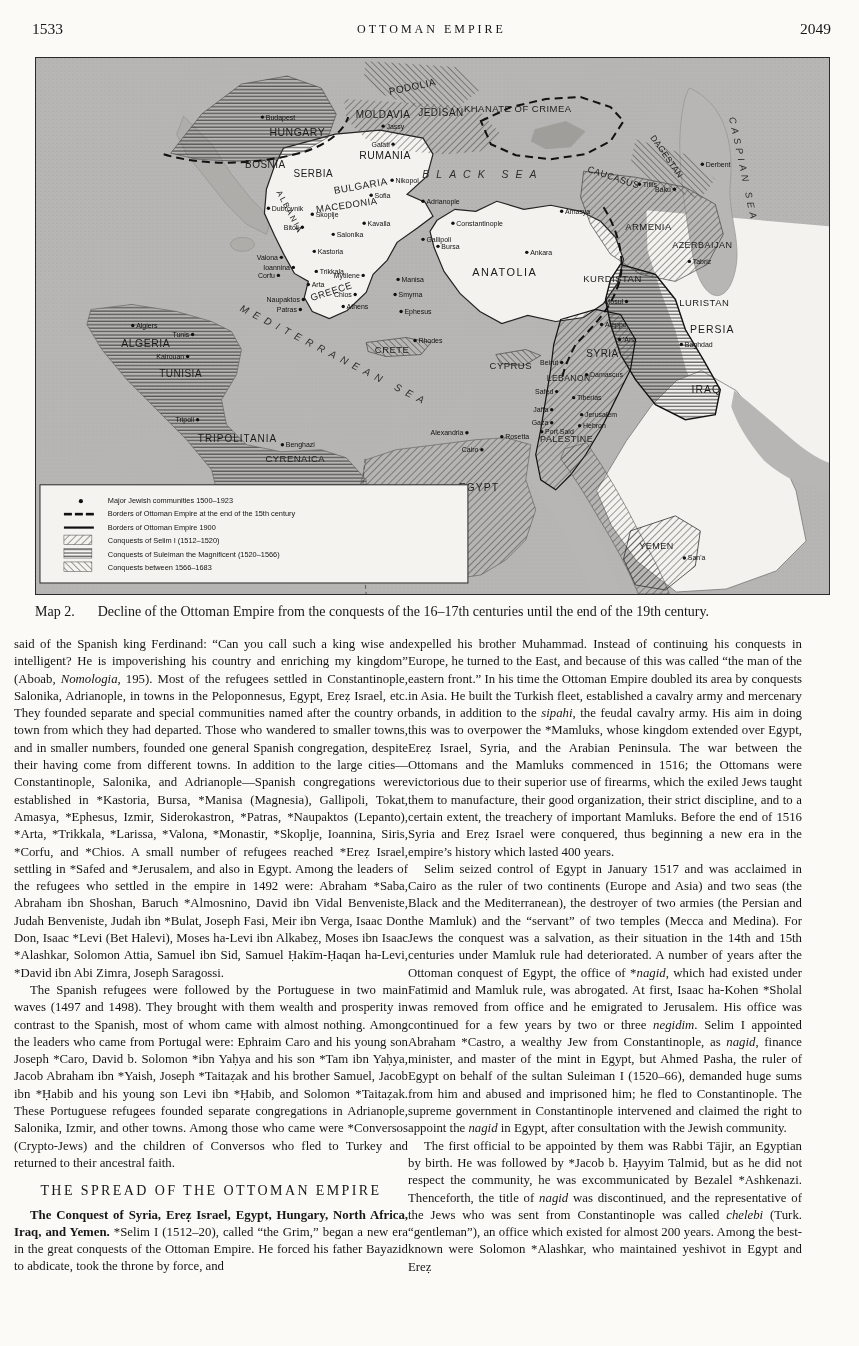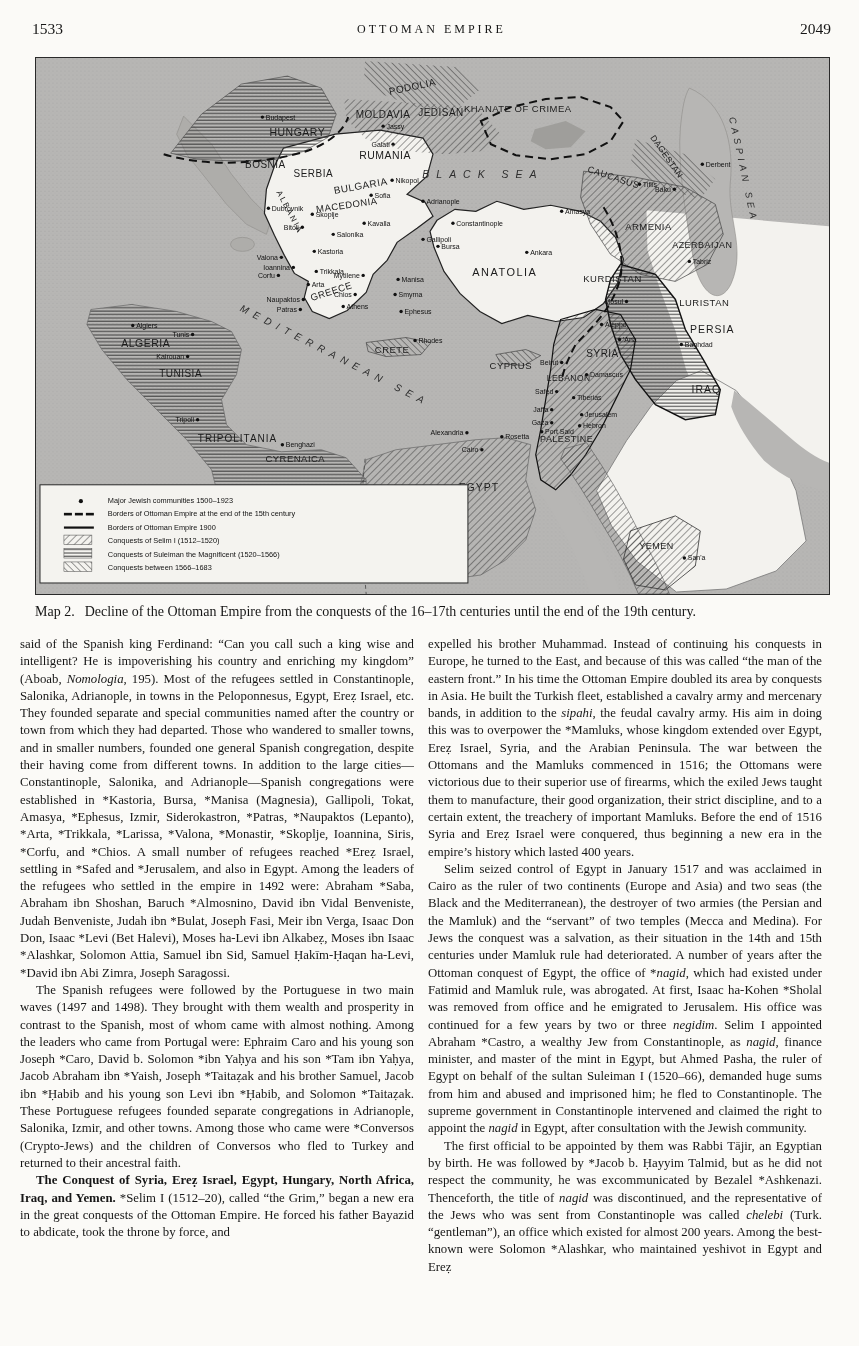--- a/index.html
+++ b/index.html
@@ -9,22 +9,22 @@
     font-family:"Liberation Serif","DejaVu Serif",serif;
   }
   .header{position:absolute;top:20px;left:32px;right:28px;
     display:flex;justify-content:space-between;align-items:center;font-size:15.5px}
   .header .title{letter-spacing:3px;font-size:12px}
   .map-frame{position:absolute;top:57px;left:35px;width:795px;height:538px;
     border:1px solid #2a2a2a;background:#f3f2ee;box-sizing:border-box}
   .map-frame svg{display:block;width:100%;height:100%}
   svg text{font-family:"Liberation Sans","DejaVu Sans",sans-serif}
   .caption{position:absolute;top:604px;left:35px;width:795px;font-size:14px;white-space:nowrap}
-  .caption .cap-label{margin-right:10px}
-  .cols{position:absolute;top:636px;left:20px;width:802px;display:flex;gap:14px}
+  .caption .cap-label{margin-right:23px}
+  .cols{position:absolute;top:636px;left:14px;width:802px;display:flex;}
   .col{width:394px;font-size:12.8px;line-height:17.3px;text-align:justify;height:710px;overflow:hidden}
   .col p{margin:0}
   .col p.ind{text-indent:16px}
   .col h2{font-size:14px;font-weight:normal;letter-spacing:2.4px;text-align:center;margin:10px 0 7px}
 </style>
 </head>
 <body>
 
 <div class="header">
   <span>1533</span>
@@ -264,20 +264,21 @@
 </div>
 
 <div class="caption">
   <span class="cap-label">Map 2.</span><span>Decline of the Ottoman Empire from the conquests of the 16–17th centuries until the end of the 19th century.</span>
 </div>
 
 <div class="cols">
   <div class="col" id="col-left">
       <p>said of the Spanish king Ferdinand: “Can you call such a king wise and intelligent? He is impoverishing his country and enriching my kingdom” (Aboab, <i>Nomologia</i>, 195). Most of the refugees settled in Constantinople, Salonika, Adrianople, in towns in the Peloponnesus, Egypt, Ereẓ Israel, etc. They founded separate and special communities named after the country or town from which they had departed. Those who wandered to smaller towns, and in smaller numbers, founded one general Spanish congregation, despite their having come from different towns. In addition to the large cities—Constantinople, Salonika, and Adrianople—Spanish congregations were established in *Kastoria, Bursa, *Manisa (Magnesia), Gallipoli, Tokat, Amasya, *Ephesus, Izmir, Siderokastron, *Patras, *Naupaktos (Lepanto), *Arta, *Trikkala, *Larissa, *Valona, *Monastir, *Skoplje, Ioannina, Siris, *Corfu, and *Chios. A small number of refugees reached *Ereẓ Israel, settling in *Safed and *Jerusalem, and also in Egypt. Among the leaders of the refugees who settled in the empire in 1492 were: Abraham *Saba, Abraham ibn Shoshan, Baruch *Almosnino, David ibn Vidal Benveniste, Judah Benveniste, Judah ibn *Bulat, Joseph Fasi, Meir ibn Verga, Isaac Don Don, Isaac *Levi (Bet Halevi), Moses ha-Levi ibn Alkabeẓ, Moses ibn Isaac *Alashkar, Solomon Attia, Samuel ibn Sid, Samuel Ḥakīm-Ḥaqan ha-Levi, *David ibn Abi Zimra, Joseph Saragossi.</p>
       <p class="ind">The Spanish refugees were followed by the Portuguese in two main waves (1497 and 1498). They brought with them wealth and prosperity in contrast to the Spanish, most of whom came with almost nothing. Among the leaders who came from Portugal were: Ephraim Caro and his young son Joseph *Caro, David b. Solomon *ibn Yaḥya and his son *Tam ibn Yaḥya, Jacob Abraham ibn *Yaish, Joseph *Taitaẓak and his brother Samuel, Jacob ibn *Ḥabib and his young son Levi ibn *Ḥabib, and Solomon *Taitaẓak. These Portuguese refugees founded separate congregations in Adrianople, Salonika, Izmir, and other towns. Among those who came were *Conversos (Crypto-Jews) and the children of Conversos who fled to Turkey and returned to their ancestral faith.</p>
+      <h2>THE SPREAD OF THE OTTOMAN EMPIRE</h2>
       <p class="ind"><b>The Conquest of Syria, Ereẓ Israel, Egypt, Hungary, North Africa, Iraq, and Yemen.</b> *Selim I (1512–20), called “the Grim,” began a new era in the great conquests of the Ottoman Empire. He forced his father Bayazid to abdicate, took the throne by force, and</p>
     </div>
   <div class="col" id="col-right">
       <p>expelled his brother Muhammad. Instead of continuing his conquests in Europe, he turned to the East, and because of this was called “the man of the eastern front.” In his time the Ottoman Empire doubled its area by conquests in Asia. He built the Turkish fleet, established a cavalry army and mercenary bands, in addition to the <i>sipahi</i>, the feudal cavalry army. His aim in doing this was to overpower the *Mamluks, whose kingdom extended over Egypt, Ereẓ Israel, Syria, and the Arabian Peninsula. The war between the Ottomans and the Mamluks commenced in 1516; the Ottomans were victorious due to their superior use of firearms, which the exiled Jews taught them to manufacture, their good organization, their strict discipline, and to a certain extent, the treachery of important Mamluks. Before the end of 1516 Syria and Ereẓ Israel were conquered, thus beginning a new era in the empire’s history which lasted 400 years.</p>
       <p class="ind">Selim seized control of Egypt in January 1517 and was acclaimed in Cairo as the ruler of two continents (Europe and Asia) and two seas (the Black and the Mediterranean), the destroyer of two armies (the Persian and the Mamluk) and the “servant” of two temples (Mecca and Medina). For Jews the conquest was a salvation, as their situation in the 14th and 15th centuries under Mamluk rule had deteriorated. A number of years after the Ottoman conquest of Egypt, the office of *<i>nagid</i>, which had existed under Fatimid and Mamluk rule, was abrogated. At first, Isaac ha-Kohen *Sholal was removed from office and he emigrated to Jerusalem. His office was continued for a few years by two or three <i>negidim</i>. Selim I appointed Abraham *Castro, a wealthy Jew from Constantinople, as <i>nagid</i>, finance minister, and master of the mint in Egypt, but Ahmed Pasha, the ruler of Egypt on behalf of the sultan Suleiman I (1520–66), demanded huge sums from him and abused and imprisoned him; he fled to Constantinople. The supreme government in Constantinople intervened and claimed the right to appoint the <i>nagid</i> in Egypt, after consultation with the Jewish community.</p>
       <p class="ind">The first official to be appointed by them was Rabbi Tājir, an Egyptian by birth. He was followed by *Jacob b. Ḥayyim Talmid, but as he did not respect the community, he was excommunicated by Bezalel *Ashkenazi. Thenceforth, the title of <i>nagid</i> was discontinued, and the representative of the Jews who was sent from Constantinople was called <i>chelebi</i> (Turk. “gentleman”), an office which existed for almost 200 years. Among the best-known were Solomon *Alashkar, who maintained yeshivot in Egypt and Ereẓ</p>
     </div>
 </div>
 
 </body></html>

